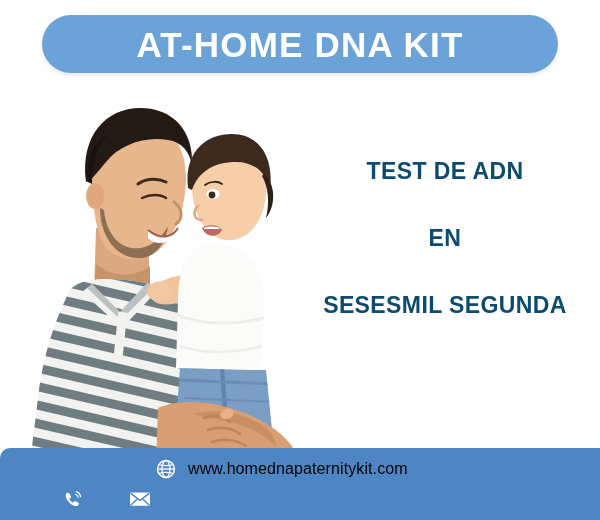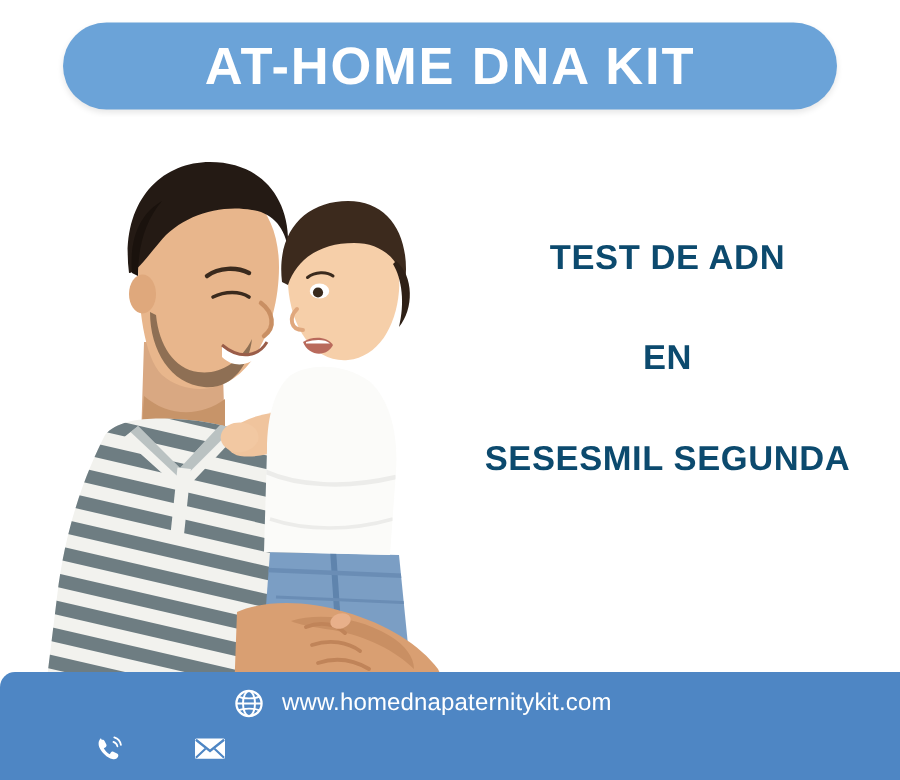--- a/index.html
+++ b/index.html
@@ -105,21 +105,21 @@
     display: inline-flex;
     align-items: center;
     justify-content: center;
     width: 22px;
     height: 22px;
     margin-right: 11px;
     flex: 0 0 auto;
   }
   .footer-text {
     font-size: 16px;
-    color: #ffffff;
+    color: #000000;
     letter-spacing: 0.1px;
     line-height: 1;
   }
   .footer-gap { width: 34px; flex: 0 0 auto; }
 </style>
 </head>
 <body>
 
 <div class="poster">
 

